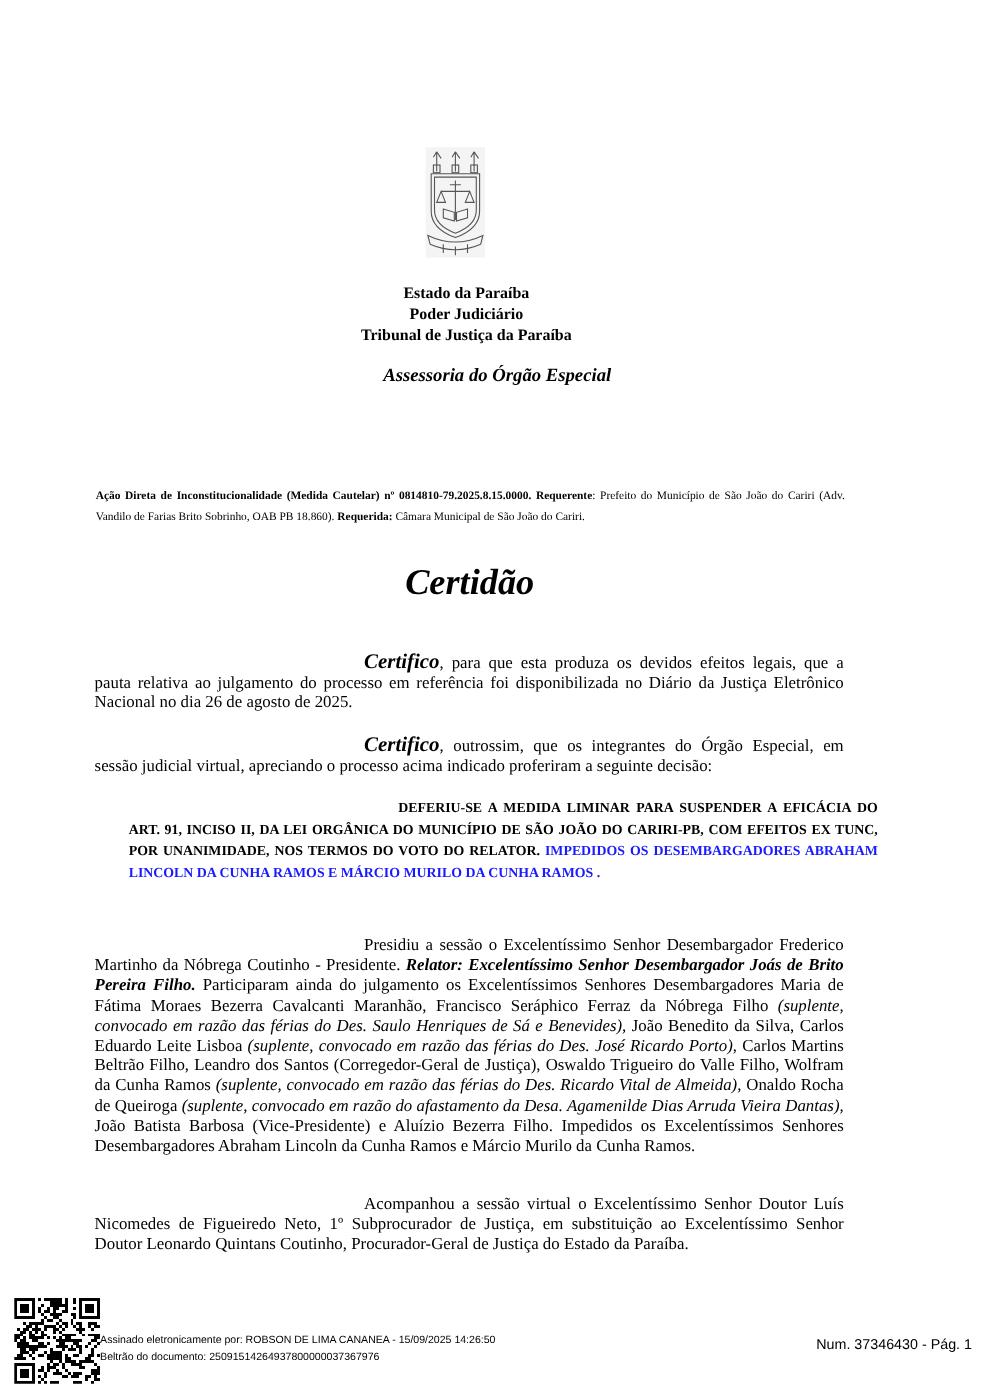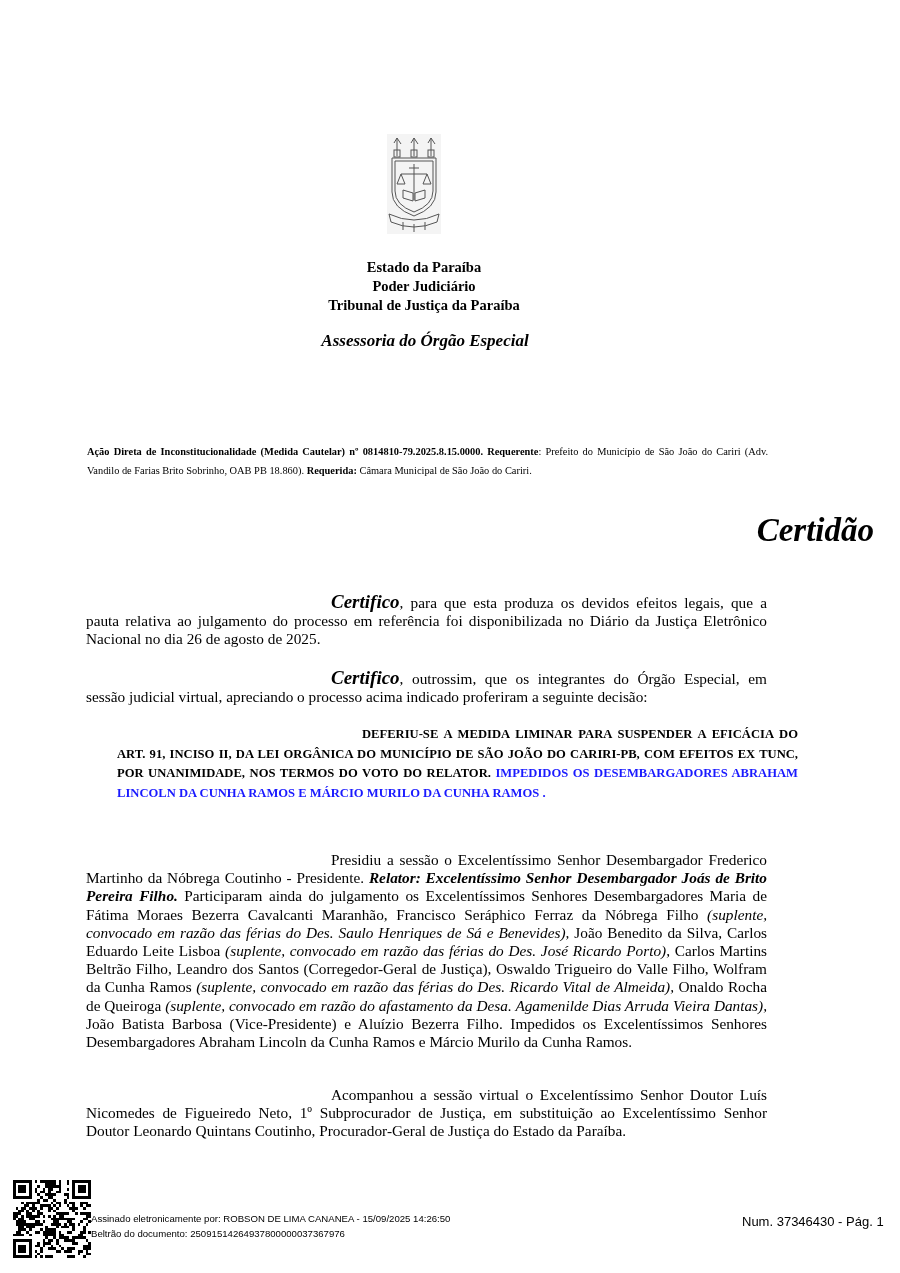--- a/index.html
+++ b/index.html
@@ -2,21 +2,21 @@
 <html><head>
 <meta charset="utf-8">
 <style>
   html, body { margin: 0; padding: 0; background: #ffffff; }
   body { width: 900px; height: 1273px; position: relative; overflow: hidden; color: #000; font-family: "Liberation Serif", serif; }
   .abs { position: absolute; }
   #emblem { left: 387px; top: 134px; width: 54px; height: 100px; background: #f2f2f2; }
   .hdr { left: 0; width: 900px; text-align: center; font-weight: bold; font-size: 14.5px; line-height: 19px; }
   .sub { left: 0; width: 850px; text-align: center; font-style: italic; font-weight: bold; font-size: 17px; }
   .caseinfo { left: 87px; width: 681px; font-size: 10.4px; line-height: 19px; text-align: justify; }
-  .title { left: 0; width: 854px; text-align: right; font-style: italic; font-weight: bold; font-size: 33px; padding-left: 20px; }
+  .title { left: 0; width: 854px; text-align: center; font-style: italic; font-weight: bold; font-size: 33px; }
   .para { left: 86px; width: 681px; font-size: 15.3px; line-height: 18.2px; text-align: justify; }
   .big { font-size: 19px; font-style: italic; font-weight: bold; }
   .decision { left: 86px; width: 681px; font-size: 12.6px; font-weight: bold; line-height: 19.5px; text-align: justify; }
   .blue { color: #1a1aff; }
   .indent { display: inline-block; width: 245px; }
   .footer { font-family: "Liberation Sans", sans-serif; font-size: 9.6px; line-height: 14.5px; left: 91px; top: 1212px; }
   .pageno { font-family: "Liberation Sans", sans-serif; font-size: 13px; left: 742px; top: 1214px; }
   #qr { left: 13px; top: 1180px; width: 78px; height: 78px; }
 </style>
 </head>
@@ -44,21 +44,21 @@
 
       <path d="M2 80 Q27 92 52 80 l-2 8 Q27 98 4 88 z"></path>
       <path d="M16 88 v8 M27 90 v8 M38 88 v8"></path>
     </g>
   </svg>
 </div>
 
 <div class="abs hdr" style="top:258px; left:-26px;">Estado da Paraíba</div>
 <div class="abs hdr" style="top:277px; left:-26px;">Poder Judiciário</div>
 <div class="abs hdr" style="top:296px; left:-26px;">Tribunal de Justiça da Paraíba</div>
-<div class="abs sub" style="top:331px;">Assessoria do Órgão Especial</div>
+<div class="abs sub" style="top:331px;padding-left:27px;">Assessoria do Órgão Especial</div>
 
 <div class="abs caseinfo" style="top:442px;">
   <b>Ação Direta de Inconstitucionalidade (Medida Cautelar) nº 0814810-79.2025.8.15.0000.</b>
   <b>Requerente</b><span>: Prefeito do Município de São João do Cariri (Adv. Vandilo de Farias Brito Sobrinho, OAB PB 18.860).</span>
   <b>Requerida:</b><span> Câmara Municipal de São João do Cariri.</span>
 </div>
 
 <div class="abs title" style="top:512px;">Certidão</div>
 
 <div class="abs para" style="top:593px;">

